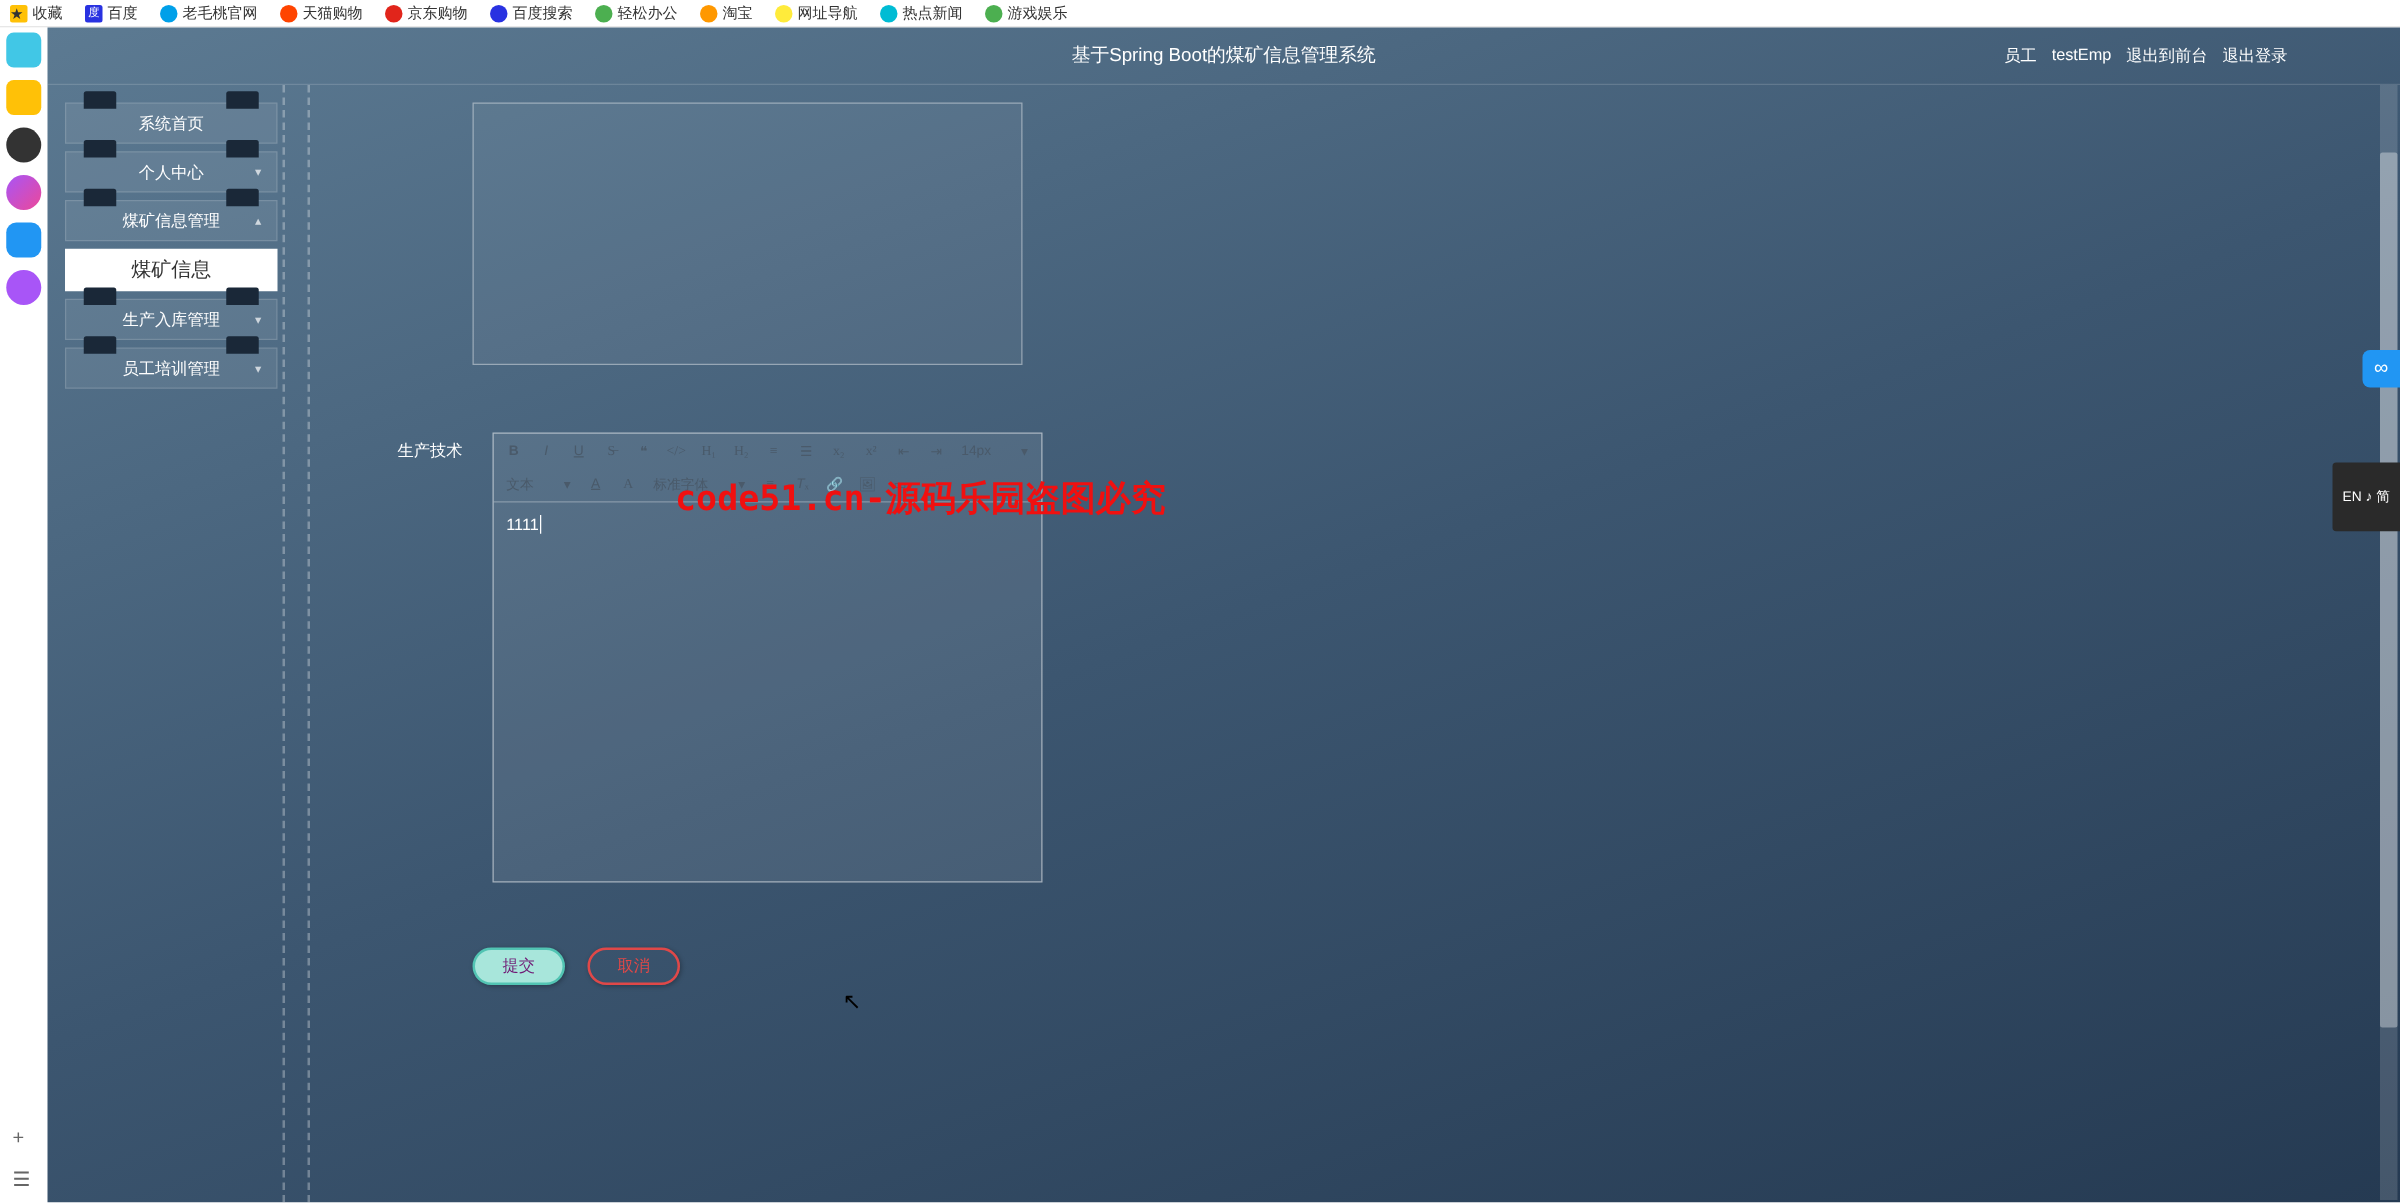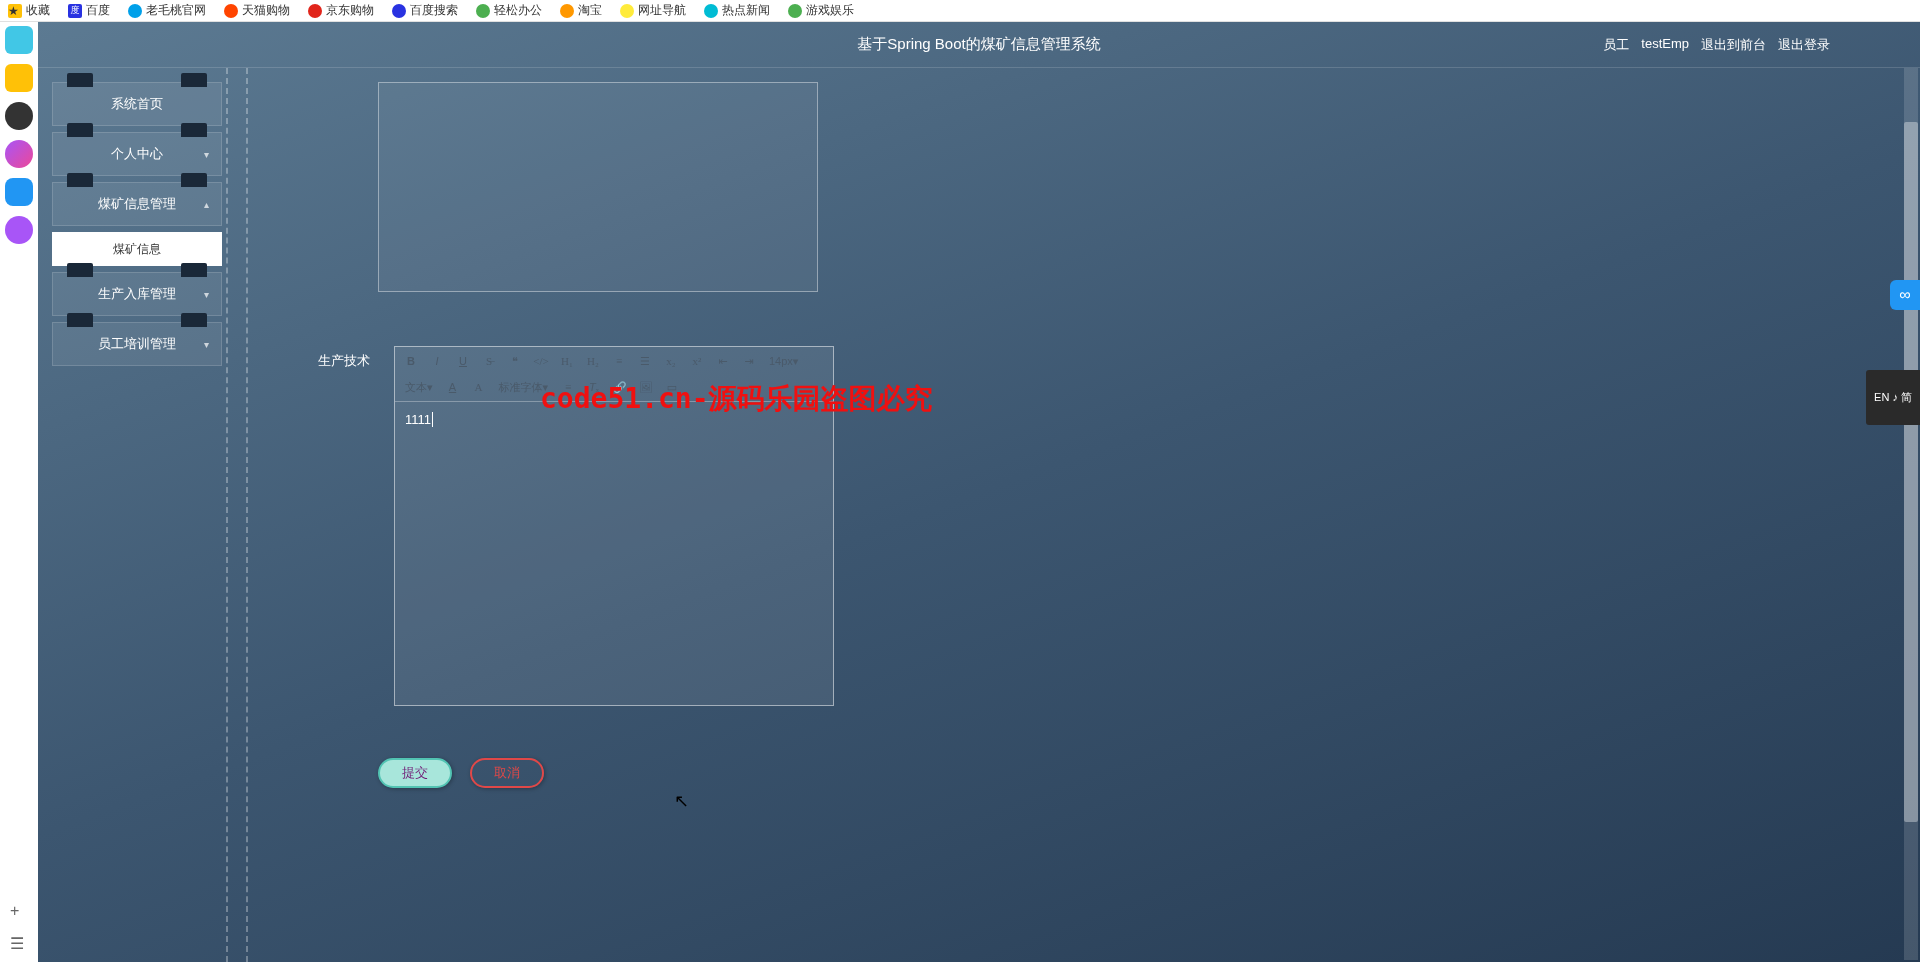--- a/index.html
+++ b/index.html
@@ -10,37 +10,37 @@
 .left-dock{position:absolute;left:0;top:22px;width:38px;height:940px;background:#fff;display:flex;flex-direction:column;align-items:center;gap:10px;padding-top:4px}
 .dock-icon{width:28px;height:28px;border-radius:6px;cursor:pointer}
 .dock-bottom{position:absolute;bottom:10px;left:0;width:38px;display:flex;flex-direction:column;align-items:center;gap:14px}
 .plus-icon,.menu-icon{width:18px;height:18px;cursor:pointer;color:#666}
 .app-frame{position:absolute;left:38px;top:22px;width:1882px;height:940px;background:linear-gradient(160deg,#5c7a92 0%,#3c5670 50%,#253a52 100%);overflow:hidden}
 .app-header{height:46px;display:flex;align-items:center;color:#fff;font-size:15px;position:relative;border-bottom:1px solid rgba(255,255,255,.15)}
 .app-title{position:absolute;left:50%;transform:translateX(-50%)}
 .header-right{position:absolute;right:90px;display:flex;gap:12px;font-size:13px}
 .header-right span{cursor:pointer}
 .sidebar{position:absolute;left:14px;top:60px;width:170px}
-.side-item{height:44px;margin-bottom:6px;display:flex;align-items:center;justify-content:center;color:#fff;font-size:13px;position:relative;background:rgba(255,255,255,.08);border:1px solid rgba(255,255,255,.15);cursor:pointer}
+.side-item{height:33px;margin-bottom:6px;display:flex;align-items:center;justify-content:center;color:#fff;font-size:13px;position:relative;background:rgba(255,255,255,.08);border:1px solid rgba(255,255,255,.15);cursor:pointer}
 .side-item::before,.side-item::after{content:'';position:absolute;top:-10px;width:26px;height:14px;background:#1a2838;border-radius:2px 2px 0 0}
 .side-item::before{left:14px}
 .side-item::after{right:14px}
 .chev{position:absolute;right:12px;font-size:10px;opacity:.7}
-.side-sub{height:34px;background:#f5f5f5;color:#333;display:flex;align-items:center;justify-content:center;font-size:12px;margin-bottom:6px;cursor:pointer}
+.side-sub{height:34px;background:#f5f5f5;color:#333;display:flex;align-items:center;justify-content:center;font-size:16px;margin-bottom:6px;cursor:pointer}
 .side-sub.active{background:#fff}
 .dashed-border{position:absolute;left:188px;top:46px;bottom:0;width:1px;border-left:2px dashed rgba(255,255,255,.3)}
 .dashed-border2{position:absolute;left:208px;top:46px;bottom:0;width:1px;border-left:2px dashed rgba(255,255,255,.3)}
 .content-area{position:absolute;left:240px;top:46px;right:20px;bottom:0;overflow-y:auto}
 .top-empty-box{position:absolute;left:100px;top:14px;width:440px;height:210px;border:1px solid rgba(255,255,255,.4);background:rgba(255,255,255,.05)}
 .form-row{position:absolute;left:40px;top:278px;display:flex;align-items:flex-start}
 .form-label{color:#fff;font-size:13px;margin-right:24px;padding-top:6px}
 .richtext{width:440px;height:360px;border:1px solid rgba(255,255,255,.5);background:rgba(255,255,255,.08);display:flex;flex-direction:column}
 .rt-toolbar{border-bottom:1px solid rgba(255,255,255,.3);padding:4px 6px;display:flex;flex-wrap:wrap;gap:6px;align-items:center}
 .rt-btn{width:20px;height:20px;display:flex;align-items:center;justify-content:center;color:#4a5a6a;font-size:11px;cursor:pointer;font-family:serif}
-.rt-sel{height:20px;font-size:11px;color:#4a5a6a;padding:0 4px;cursor:pointer;display:flex;align-items:center;gap:0}
+.rt-sel{height:20px;font-size:11px;color:#4a5a6a;padding:0 4px;cursor:pointer;display:flex;align-items:center;gap:24px}
 .rt-body{flex:1;padding:10px;color:#fff;font-size:13px}
 .btn-row{position:absolute;left:100px;top:690px;display:flex;gap:18px}
 .btn{width:74px;height:30px;border-radius:16px;font-size:13px;cursor:pointer;display:flex;align-items:center;justify-content:center}
 .btn-submit{background:#a8e6db;border:2px solid #52c4b3;color:#701a75;box-shadow:1px 1px 4px rgba(0,0,0,.3)}
 .btn-cancel{background:transparent;border:2px solid #e04848;color:#e04848;box-shadow:1px 1px 4px rgba(0,0,0,.3)}
 .cursor{position:absolute;left:396px;top:722px;pointer-events:none;font-size:18px}
 .watermark{position:absolute;left:540px;top:380px;color:#f01010;font-size:28px;font-weight:bold;pointer-events:none;font-family:monospace}
 .right-float{position:absolute;right:0;top:280px;width:30px;height:30px;background:#2196f3;border-radius:6px 0 0 6px;color:#fff;display:flex;align-items:center;justify-content:center;cursor:pointer}
 .ime-badge{position:absolute;right:0;top:370px;background:#2a2a2a;color:#fff;font-size:11px;padding:20px 8px;border-radius:3px 0 0 3px}
 .scrollbar-track{position:absolute;right:2px;top:46px;bottom:2px;width:14px;background:rgba(255,255,255,.15)}

